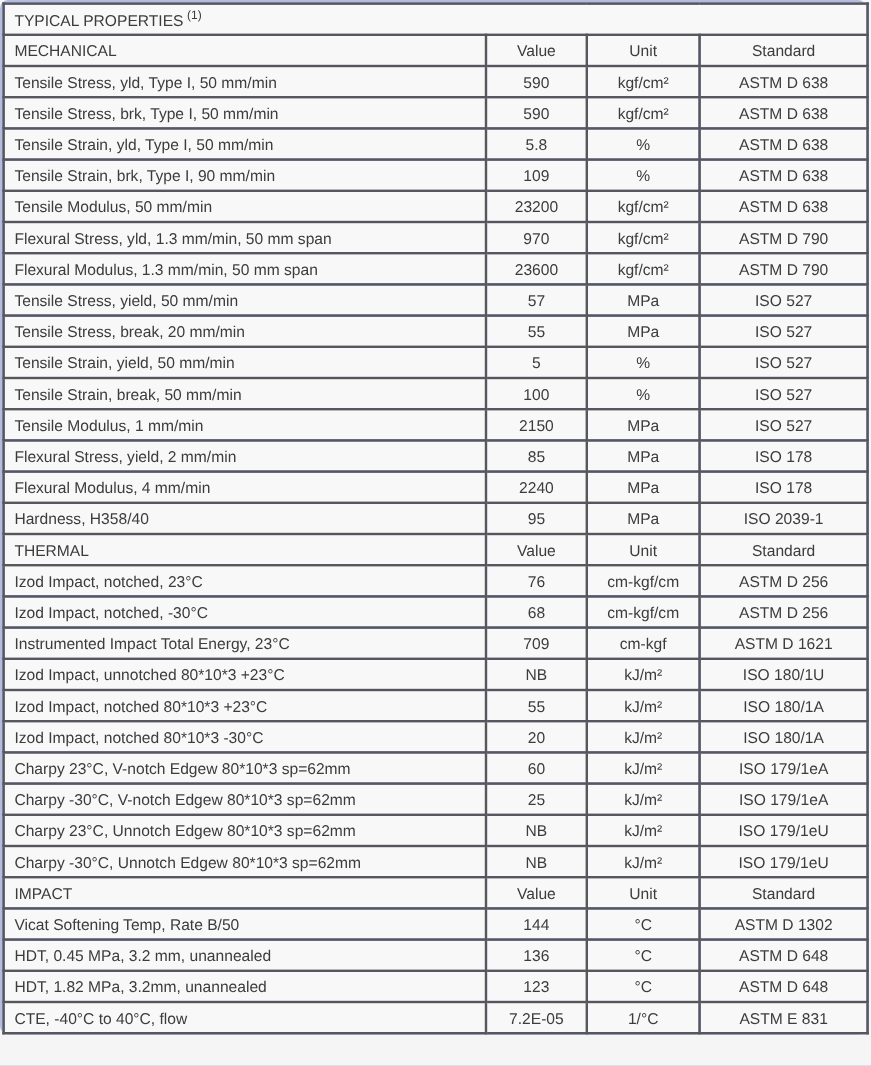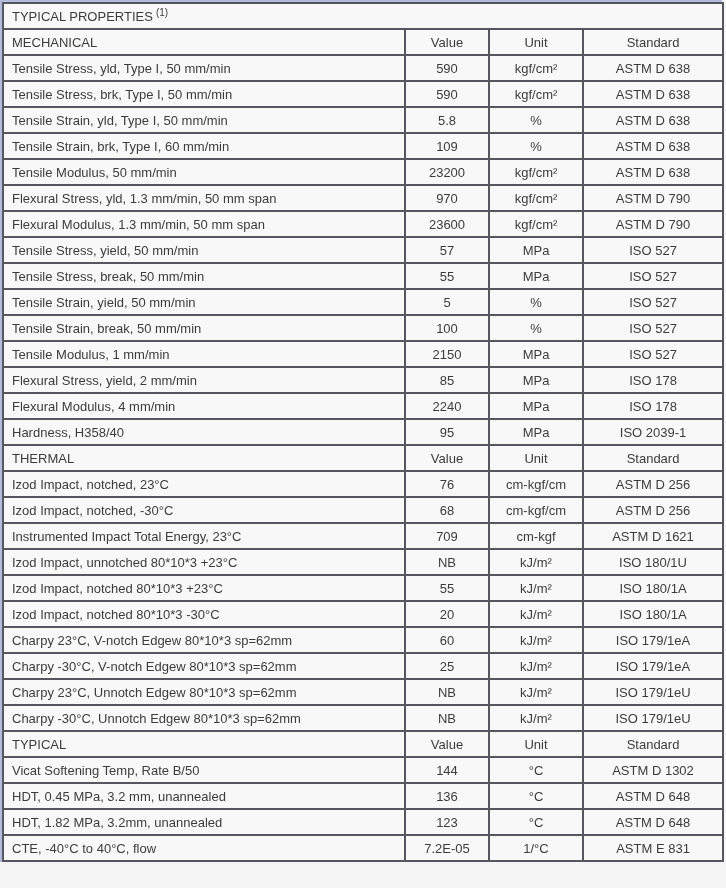--- a/index.html
+++ b/index.html
@@ -7,20 +7,21 @@
     width: 726px;
     height: 888px;
     background: #f5f5f5;
     font-family: "Liberation Sans", sans-serif;
     overflow: hidden;
   }
   .table-wrap {
     background: #b4bcde;
     padding: 2px 0 0 2px;
     width: 720px;
+    border-radius: 7px;
   }
   table.props {
     border-collapse: collapse;
     table-layout: fixed;
     width: 720px;
     background: #b4bcde;
   }
   table.props td {
     border: 2px solid #56565e;
     font-size: 13px;
@@ -81,21 +82,21 @@
           <td class="center">kgf/cm²</td>
           <td class="center">ASTM D 638</td>
         </tr>
         <tr>
           <td>Tensile Strain, yld, Type I, 50 mm/min</td>
           <td class="center">5.8</td>
           <td class="center">%</td>
           <td class="center">ASTM D 638</td>
         </tr>
         <tr>
-          <td>Tensile Strain, brk, Type I, 60 mm/min</td>
+          <td>Tensile Strain, brk, Type I, 90 mm/min</td>
           <td class="center">109</td>
           <td class="center">%</td>
           <td class="center">ASTM D 638</td>
         </tr>
         <tr>
           <td>Tensile Modulus, 50 mm/min</td>
           <td class="center">23200</td>
           <td class="center">kgf/cm²</td>
           <td class="center">ASTM D 638</td>
         </tr>
@@ -111,21 +112,21 @@
           <td class="center">kgf/cm²</td>
           <td class="center">ASTM D 790</td>
         </tr>
         <tr>
           <td>Tensile Stress, yield, 50 mm/min</td>
           <td class="center">57</td>
           <td class="center">MPa</td>
           <td class="center">ISO 527</td>
         </tr>
         <tr>
-          <td>Tensile Stress, break, 50 mm/min</td>
+          <td>Tensile Stress, break, 20 mm/min</td>
           <td class="center">55</td>
           <td class="center">MPa</td>
           <td class="center">ISO 527</td>
         </tr>
         <tr>
           <td>Tensile Strain, yield, 50 mm/min</td>
           <td class="center">5</td>
           <td class="center">%</td>
           <td class="center">ISO 527</td>
         </tr>
@@ -219,21 +220,21 @@
           <td class="center">kJ/m²</td>
           <td class="center">ISO 179/1eU</td>
         </tr>
         <tr>
           <td>Charpy -30°C, Unnotch Edgew 80*10*3 sp=62mm</td>
           <td class="center">NB</td>
           <td class="center">kJ/m²</td>
           <td class="center">ISO 179/1eU</td>
         </tr>
         <tr>
-          <td class="band">TYPICAL</td>
+          <td class="band">IMPACT</td>
           <td class="band center">Value</td>
           <td class="band center">Unit</td>
           <td class="band center">Standard</td>
         </tr>
         <tr>
           <td>Vicat Softening Temp, Rate B/50</td>
           <td class="center">144</td>
           <td class="center">°C</td>
           <td class="center">ASTM D 1302</td>
         </tr>

